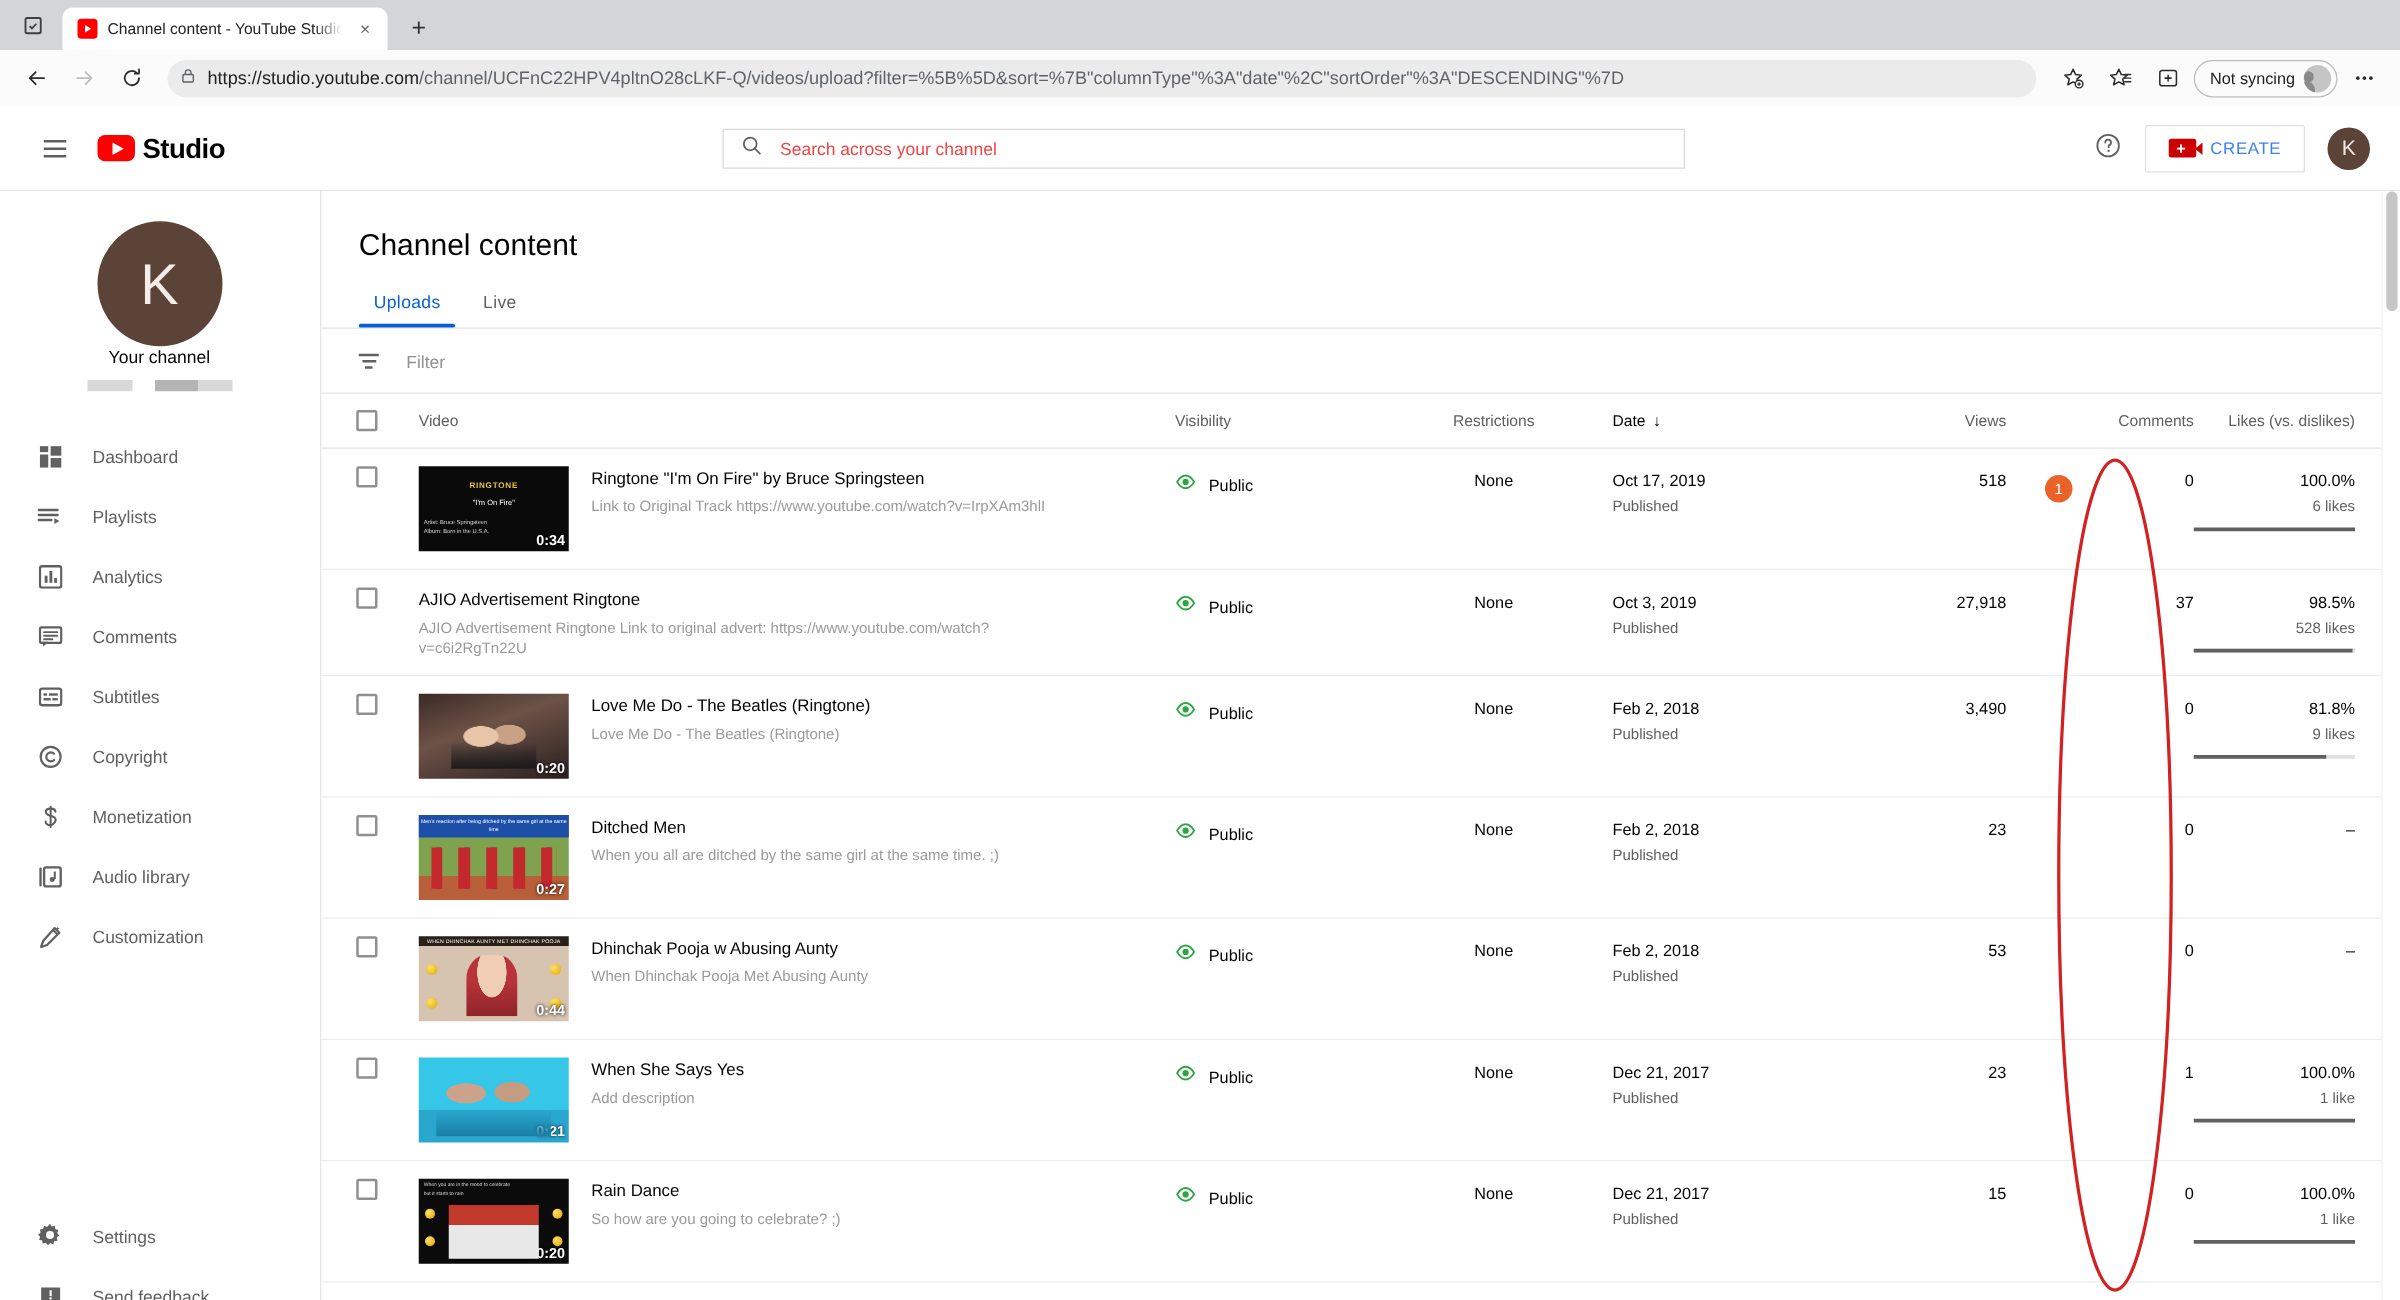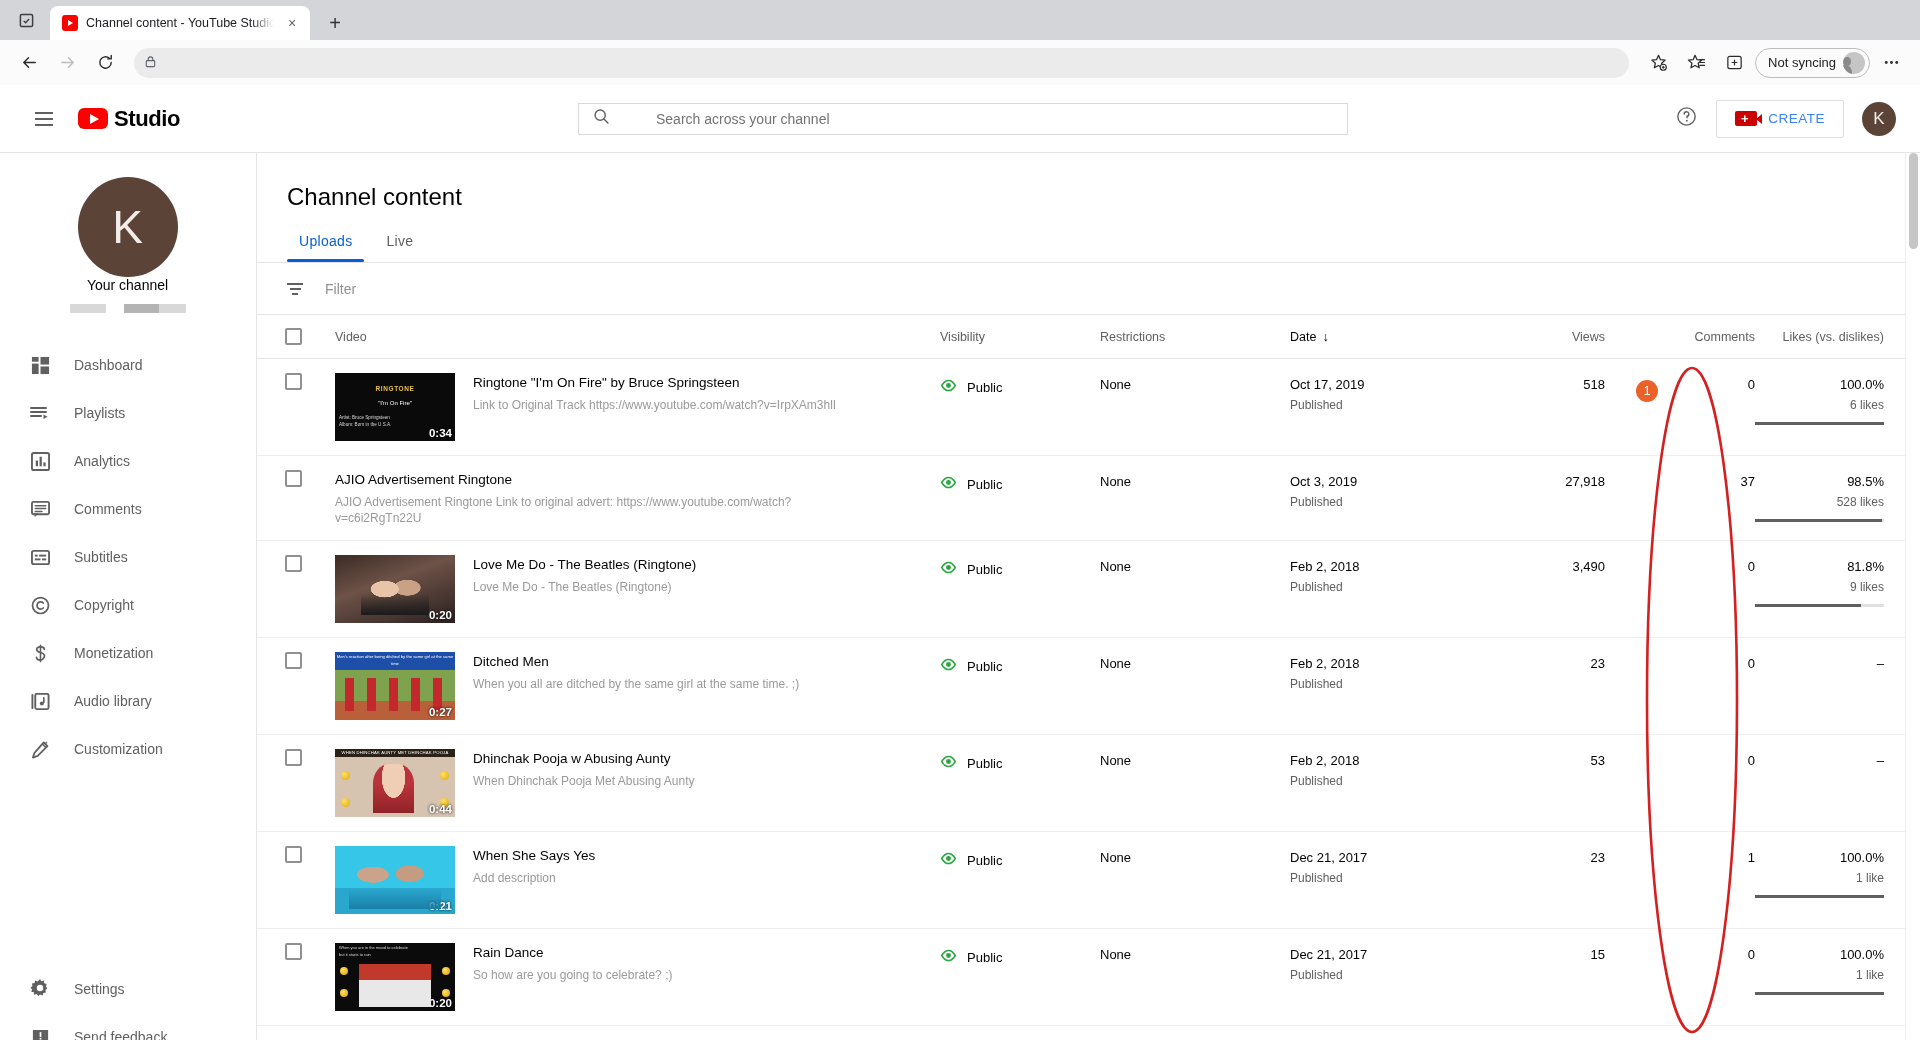--- a/index.html
+++ b/index.html
@@ -108,21 +108,21 @@
     content:""; width:0;height:0;
     border-left: 9px solid #fff; border-top: 5.5px solid transparent; border-bottom: 5.5px solid transparent;
     margin-left: 2px;
   }
   .studio-word { font-size: 22px; font-weight: 700; color: #000; letter-spacing: -0.4px; }
   .search-wrap {
     position: absolute; left: 578px; top: 50%; transform: translateY(-50%);
     width: 770px; height: 32px; border: 1px solid #d9d9d9;
     display: flex; align-items: center; gap: 14px; padding: 0 14px;
   }
-  .search-ph { font-size: 14px; color: #737373; margin-left: 32px; }
+  .search-ph { font-size: 14px; color: #ef4444; }
   .header-right {
     margin-left: auto; display: flex; align-items: center; gap: 18px;
   }
   .create-btn {
     height: 38px; border: 1px solid #e0e0e0; border-radius: 2px;
     display: flex; align-items: center; gap: 11px; padding: 0 18px;
   }
   .cam-icon {
     width: 22px; height: 15px; background: #cc0000; border-radius: 2px;
     position: relative; display:flex; align-items:center; justify-content:center;
@@ -211,21 +211,21 @@
   }
   .th { font-size: 12.5px; color: #606060; }
   .th.sorted { color: #030303; font-weight: 500; display:flex; align-items:center; gap:6px; }
   .cb {
     width: 17px; height: 17px; border: 2px solid #909090; border-radius: 2px;
     flex: 0 0 17px;
   }
   .col-cb   { width: 50px; flex: 0 0 50px; display:flex; align-items:center; }
   .col-vid  { flex: 1 1 auto; min-width: 0; }
   .col-vis  { width: 160px; flex: 0 0 160px; }
-  .col-res  { width: 190px; flex: 0 0 190px; }
+  .col-res  { width: 190px; flex: 0 0 190px; text-align: center; }
   .col-date { width: 170px; flex: 0 0 170px; }
   .col-view { width: 145px; flex: 0 0 145px; text-align: right; }
   .col-com  { width: 150px; flex: 0 0 150px; text-align: right; }
   .col-like { width: 165px; flex: 0 0 165px; text-align: right; padding-right: 36px; }
 
   .row {
     display: flex; align-items: flex-start; min-height: 84px;
     border-bottom: 1px solid #eeeeee; padding: 14px 0 14px 28px;
   }
   .vid-cell { display: flex; gap: 18px; }
@@ -358,20 +358,21 @@
         </svg>
     </div>
 
     <div class="omnibox">
       <span>
         <svg width="13" height="13" viewBox="0 0 14 14">
             <rect x="2.5" y="6" width="9" height="6.5" rx="1" fill="none" stroke="#5f6368" stroke-width="1.2"></rect>
             <path d="M4.6 6V4.4a2.4 2.4 0 0 1 4.8 0V6" fill="none" stroke="#5f6368" stroke-width="1.2"></path>
           </svg>
       </span>
+      <span class="omnibox-url"><span>https://studio.youtube.com</span><span class="dim">/channel/UCFnC22HPV4pltnO28cLKF-Q/videos/upload?filter=%5B%5D&amp;sort=%7B"columnType"%3A"date"%2C"sortOrder"%3A"DESCENDING"%7D</span></span>
     </div>
 
     <div class="tb-btn">
       <svg width="19" height="19" viewBox="0 0 20 20">
           <path d="M10 2.5l2.1 4.5 4.9.5-3.7 3.3 1.1 4.8L10 13.2 5.6 15.6l1.1-4.8L3 7.5l4.9-.5z" fill="none" stroke="#2b2b2b" stroke-width="1.3" stroke-linejoin="round"></path>
           <circle cx="15" cy="15" r="3.2" fill="#fff" stroke="#2b2b2b" stroke-width="1.2"></circle>
           <path d="M15 13.4v3.2M13.4 15h3.2" stroke="#2b2b2b" stroke-width="1.1"></path>
         </svg>
     </div>
     <div class="tb-btn">

